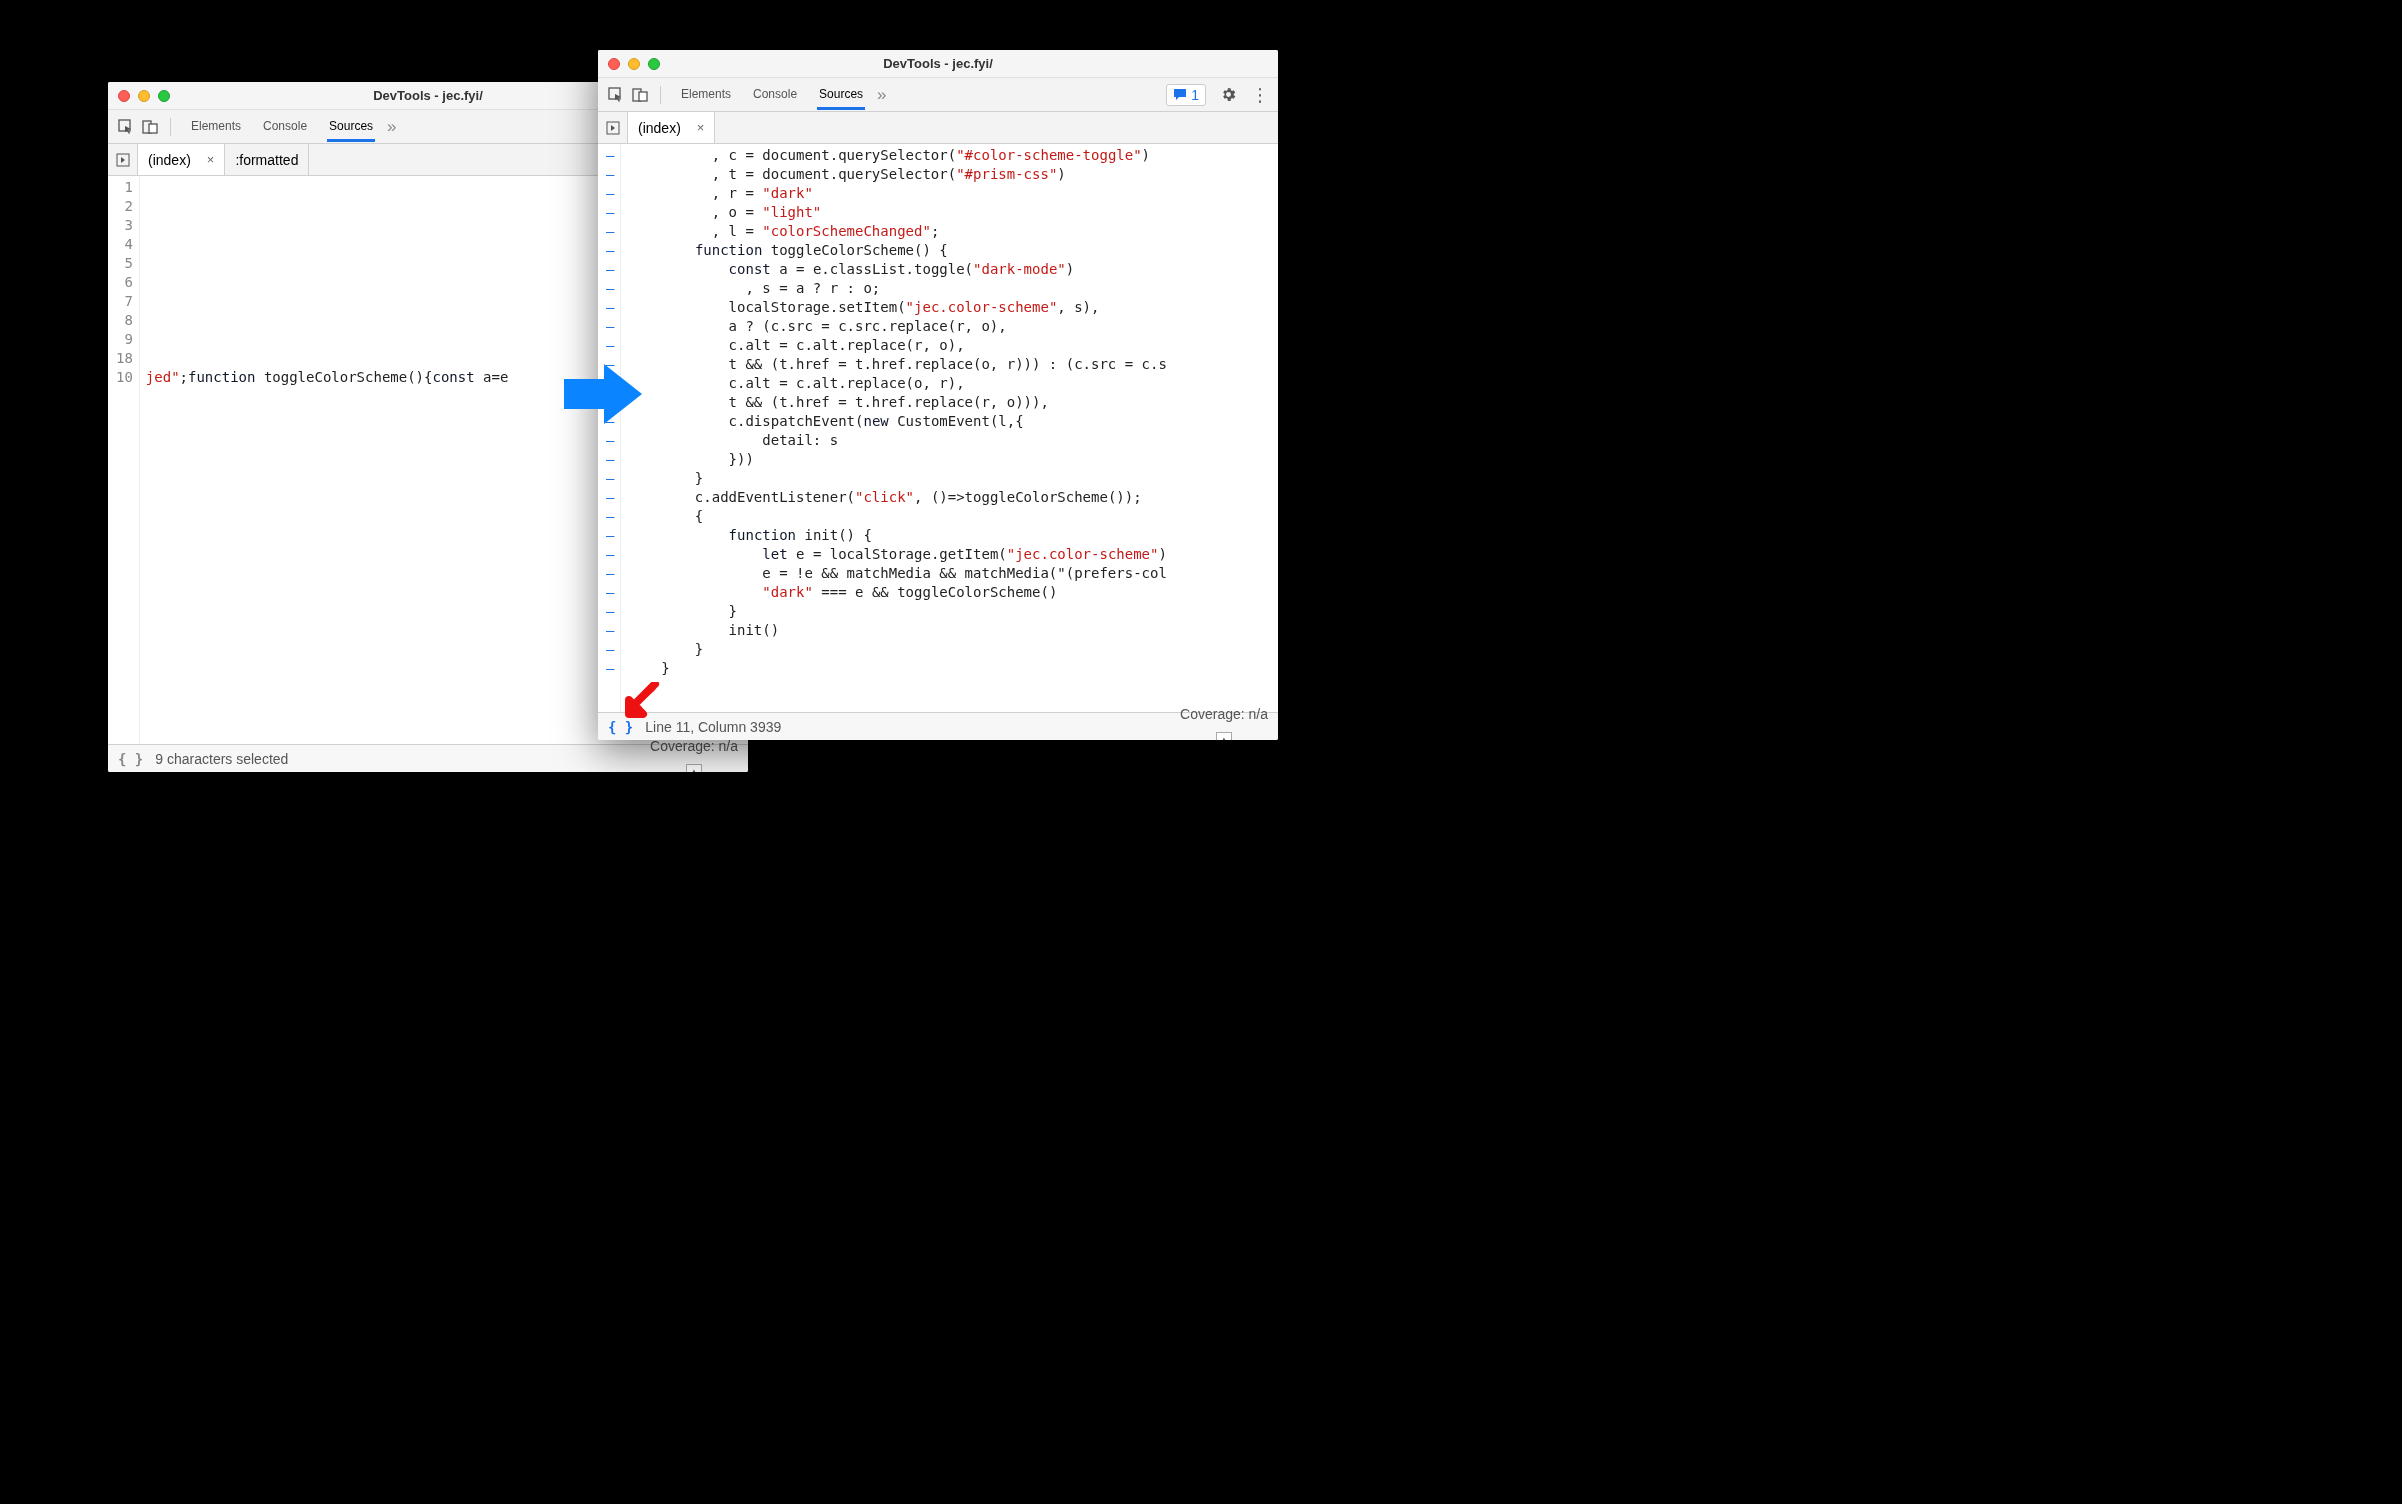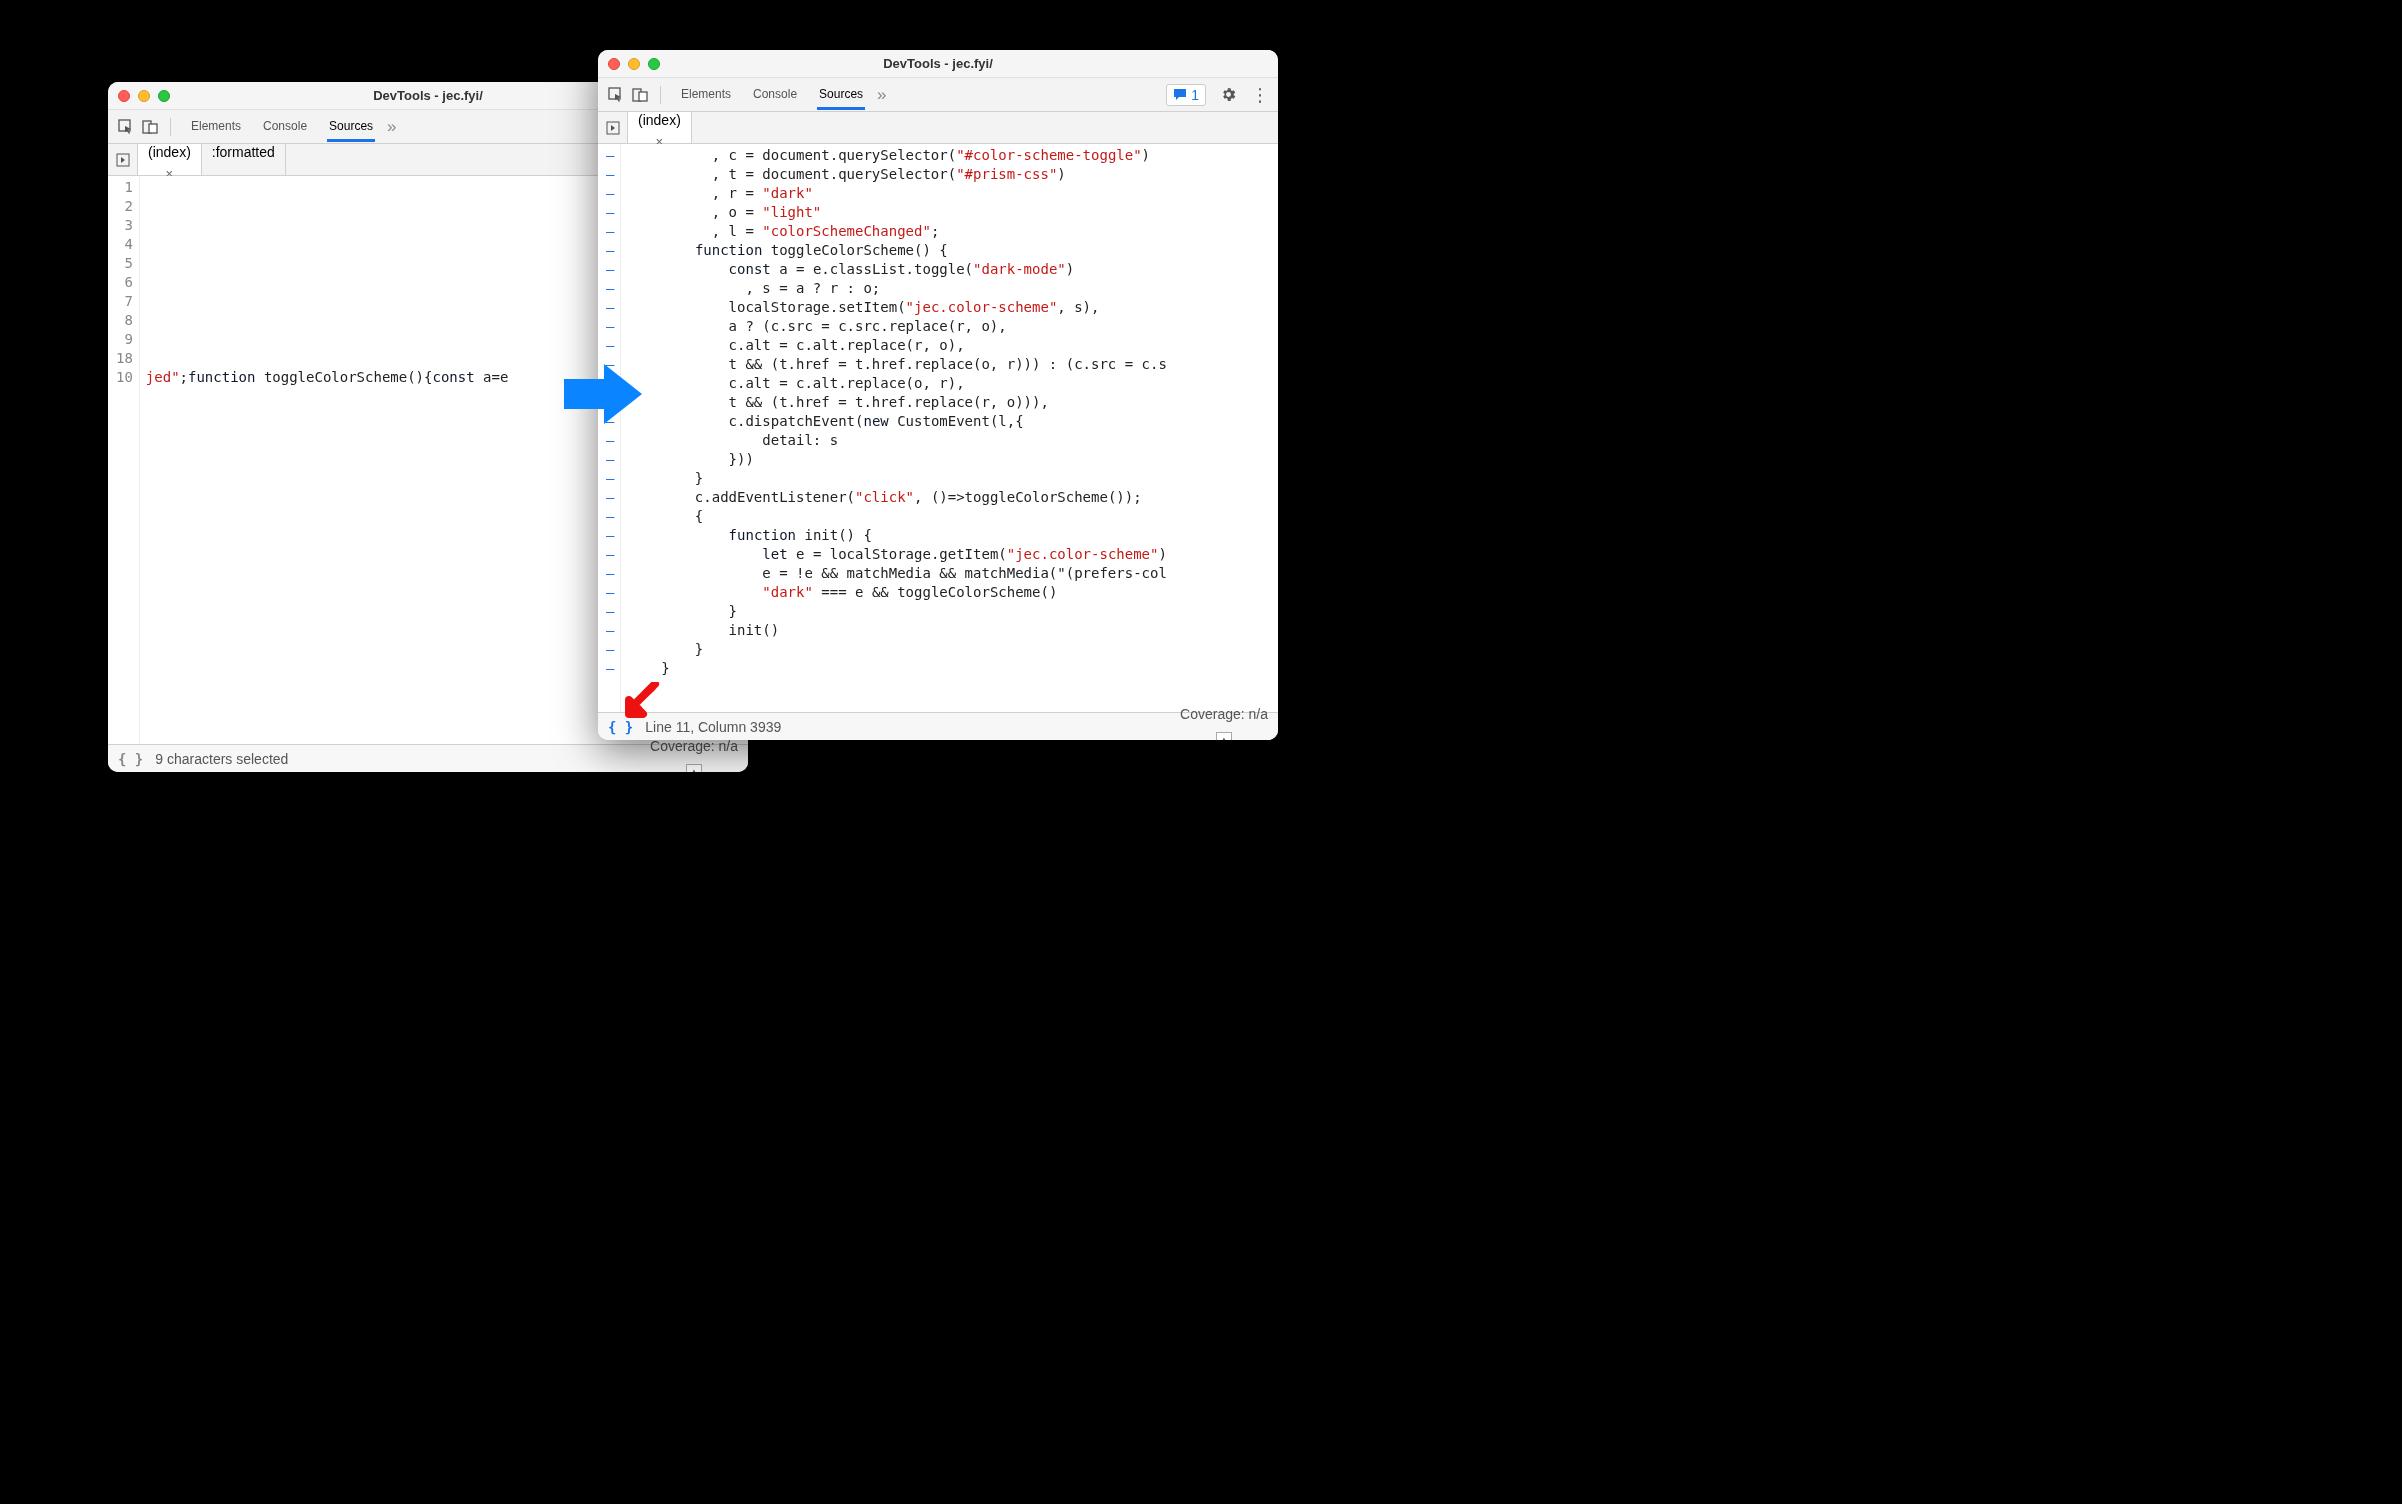--- a/index.html
+++ b/index.html
@@ -8,21 +8,21 @@
     font-family: -apple-system, BlinkMacSystemFont, "Segoe UI", Helvetica, Arial, sans-serif;
     width: 1400px;
     height: 900px;
     position: relative;
     overflow: hidden;
     font-size: 14px;
   }
   .window {
     position: absolute;
     background: #fff;
-    border-radius: 10px;
+    border-radius: 2px;
     box-shadow: 0 10px 40px rgba(0,0,0,0.5);
     overflow: hidden;
     display: flex;
     flex-direction: column;
   }
   .win-left {
     left: 108px;
     top: 82px;
     width: 640px;
     height: 690px;
@@ -94,27 +94,26 @@
     background: #f3f3f3;
     border-bottom: 1px solid #d0d0d0;
     display: flex;
     align-items: center;
   }
   .tabbar .pane-icon {
     width:30px; display:flex; align-items:center; justify-content:center;
     border-right:1px solid #d0d0d0; height:100%;
   }
   .source-tab {
-    display:flex; align-items:center; gap:6px;
+    display:flex; align-items:center; gap:16px;
     padding: 0 10px;
     height:100%;
     background: #fff;
     border-right: 1px solid #d0d0d0;
     font-size: 14px;
-    flex-direction: column;
   }
   .source-tab.inactive {
     background: #f3f3f3;
   }
   .close-x { color:#666; font-size:13px; }
   .editor {
     flex:1;
     display:flex;
     overflow:hidden;
     font-family: Menlo, Consolas, monospace;

